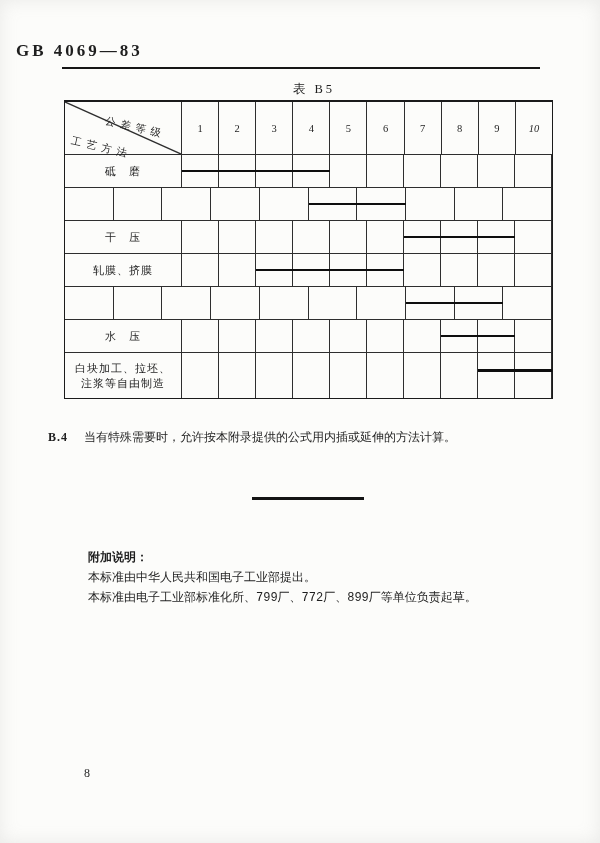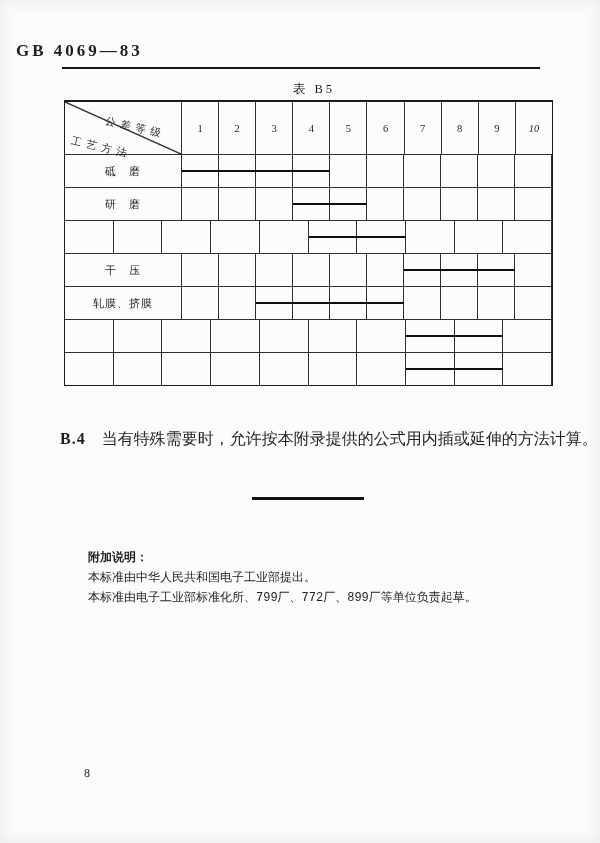--- a/index.html
+++ b/index.html
@@ -54,21 +54,21 @@
   .cell{
     flex:1;border-right:1px solid #2e2e2e;box-sizing:border-box;
     display:flex;align-items:center;justify-content:center;font-size:10.5px;
   }
   .cell:last-child{border-right:none;font-style:italic;}
   .bar{
     position:absolute;height:2.6px;background:#0e0e0e;
     top:calc(50% - 1.3px);
   }
   .tall .bar{top:36%;}
-  .b4-note{position:absolute;left:60px;top:429px;font-size:16px;text-align:right;}
+  .b4-note{position:absolute;left:48px;top:429px;font-size:12px;text-align:right;}
   .b4-note .b4-label{font-weight:bold;margin-right:16px;letter-spacing:1px;}
   .divider{position:absolute;left:252px;top:497px;width:112px;height:2.5px;background:#141414;}
   .footer-block{position:absolute;left:88px;top:548px;font-size:12px;line-height:20px;font-family:Liberation Mono, monospace;}
   .footer-block .heading{font-weight:bold;}
   .page-number{position:absolute;left:84px;top:766px;font-size:12px;}
 </style>
 </head>
 <body>
 
 <div class="page">
@@ -112,38 +112,20 @@
             <div class="cell"></div>
             <div class="cell"></div>
             <div class="cell"></div>
             <div class="cell"></div>
             <div class="cell"></div>
             <div class="cell"></div>
             <div class="bar" style="left: 0%; width: 40%;"></div>
           </div>
         </div>
         <div class="trow">
-          <div class="label-cell">
-            <span class="method">研　磨</span>
-          </div>
-          <div class="cells">
-            <div class="cell"></div>
-            <div class="cell"></div>
-            <div class="cell"></div>
-            <div class="cell"></div>
-            <div class="cell"></div>
-            <div class="cell"></div>
-            <div class="cell"></div>
-            <div class="cell"></div>
-            <div class="cell"></div>
-            <div class="cell"></div>
-            <div class="bar" style="left: 30%; width: 20%;"></div>
-          </div>
-        </div>
-        <div class="trow">
           <div class="cells">
             <div class="cell"></div>
             <div class="cell"></div>
             <div class="cell"></div>
             <div class="cell"></div>
             <div class="cell"></div>
             <div class="cell"></div>
             <div class="cell"></div>
             <div class="cell"></div>
             <div class="cell"></div>
@@ -196,32 +178,54 @@
             <div class="cell"></div>
             <div class="cell"></div>
             <div class="cell"></div>
             <div class="cell"></div>
             <div class="cell"></div>
             <div class="cell"></div>
             <div class="bar" style="left: 70%; width: 20%;"></div>
           </div>
         </div>
         <div class="trow">
+          <div class="label-cell">
+            <span class="method">水　压</span>
+          </div>
           <div class="cells">
             <div class="cell"></div>
             <div class="cell"></div>
             <div class="cell"></div>
             <div class="cell"></div>
             <div class="cell"></div>
             <div class="cell"></div>
             <div class="cell"></div>
             <div class="cell"></div>
             <div class="cell"></div>
             <div class="cell"></div>
             <div class="bar" style="left: 70%; width: 20%;"></div>
+          </div>
+        </div>
+        <div class="trow tall">
+          <div class="label-cell">
+            <span class="method">白块加工、拉坯、</span>
+            <span class="method">注浆等自由制造</span>
+          </div>
+          <div class="cells">
+            <div class="cell"></div>
+            <div class="cell"></div>
+            <div class="cell"></div>
+            <div class="cell"></div>
+            <div class="cell"></div>
+            <div class="cell"></div>
+            <div class="cell"></div>
+            <div class="cell"></div>
+            <div class="cell"></div>
+            <div class="cell"></div>
+            <div class="bar" style="left: 80%; width: 20%;"></div>
           </div>
         </div>
       </div>
   </div>
 
   <div class="b4-note">
     <span class="b4-label">B.4</span><span>当有特殊需要时，允许按本附录提供的公式用内插或延伸的方法计算。</span>
   </div>
 
   <div class="divider"></div>

